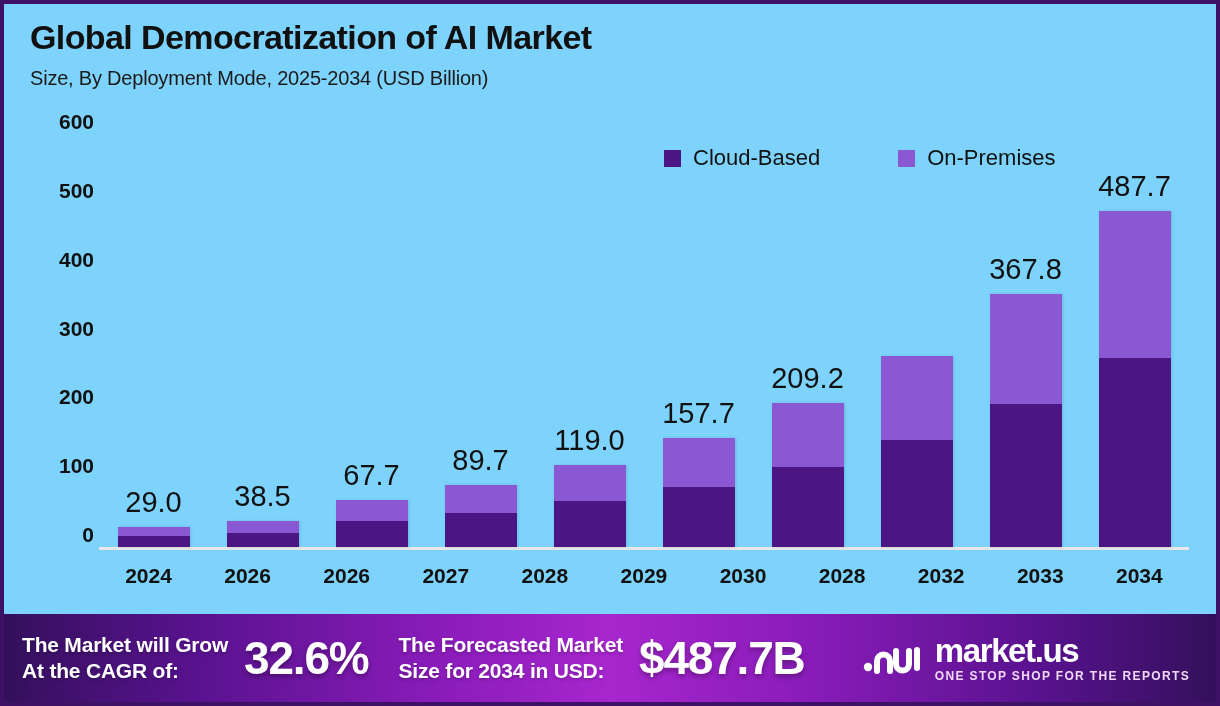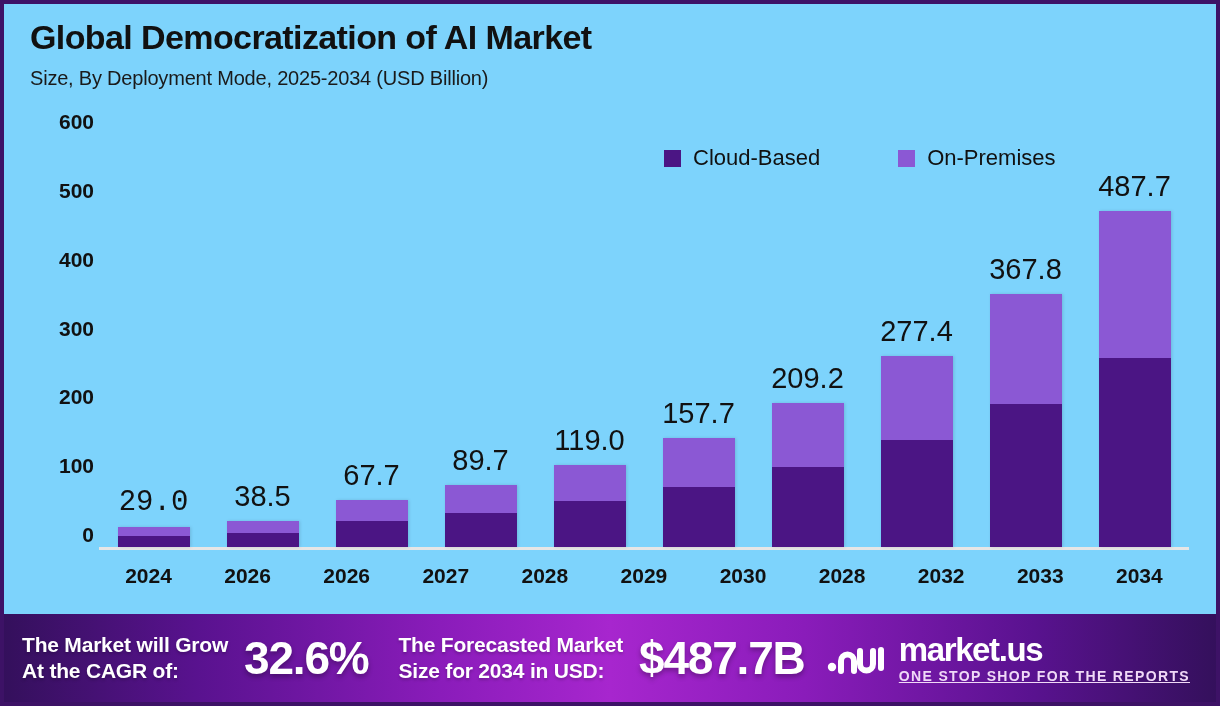--- a/index.html
+++ b/index.html
@@ -191,26 +191,25 @@
 
   .brand-text { display: flex; flex-direction: column; line-height: 1; }
   .brand-name {
     color: #ffffff;
     font-size: 33px;
     font-weight: 700;
     letter-spacing: -1.4px;
   }
   .brand-tagline {
     color: #f0d9f7;
-    font-size: 14px;
+    font-size: 12px;
     font-weight: 700;
     letter-spacing: 1.35px;
     margin-top: 3px;
     white-space: nowrap;
-    text-decoration: underline;
   }
 </style>
 </head>
 <body>
 
 <div id="infographic">
 
   <div class="header">
     <div class="chart-title">Global Democratization of AI Market</div>
     <div class="chart-subtitle">Size, By Deployment Mode, 2025-2034 (USD Billion)</div>
@@ -234,21 +233,21 @@
       <div class="ytick" style="top: 206.5px;">300</div>
       <div class="ytick" style="top: 137.667px;">400</div>
       <div class="ytick" style="top: 68.8333px;">500</div>
       <div class="ytick" style="top: 0px;">600</div>
     </div>
 
   <div class="baseline"></div>
 
   <div class="bars" id="bars">
       <div class="bar-col">
-        <div class="bar-value" style="bottom: 27.9617px; font-family: Liberation Mono, monospace;">29.0</div>
+        <div class="bar-value" style="bottom: 27.9617px;">29.0</div>
         <div class="bar-stack" style="height: 19.9617px;">
           <div class="seg-light" style="height: 9.36133px; background: rgb(139, 88, 212);"></div>
           <div class="seg-dark" style="height: 10.6003px; background: rgb(75, 21, 132);"></div>
         </div>
       </div>
       <div class="bar-col">
         <div class="bar-value" style="bottom: 34.5008px;">38.5</div>
         <div class="bar-stack" style="height: 26.5008px;">
           <div class="seg-light" style="height: 12.2523px; background: rgb(139, 88, 212);"></div>
           <div class="seg-dark" style="height: 14.2485px; background: rgb(75, 21, 132);"></div>
@@ -283,21 +282,20 @@
         </div>
       </div>
       <div class="bar-col">
         <div class="bar-value" style="bottom: 151.999px;">209.2</div>
         <div class="bar-stack" style="height: 143.999px;">
           <div class="seg-light" style="height: 64.1527px; background: rgb(139, 88, 212);"></div>
           <div class="seg-dark" style="height: 79.8467px; background: rgb(75, 21, 132);"></div>
         </div>
       </div>
       <div class="bar-col">
-        <div class="bar-value" style="bottom: 198.944px;">277.4</div>
         <div class="bar-stack" style="height: 190.944px;">
           <div class="seg-light" style="height: 84.0455px; background: rgb(139, 88, 212);"></div>
           <div class="seg-dark" style="height: 106.898px; background: rgb(75, 21, 132);"></div>
         </div>
       </div>
       <div class="bar-col">
         <div class="bar-value" style="bottom: 261.169px;">367.8</div>
         <div class="bar-stack" style="height: 253.169px;">
           <div class="seg-light" style="height: 110.271px; background: rgb(139, 88, 212);"></div>
           <div class="seg-dark" style="height: 142.898px; background: rgb(75, 21, 132);"></div>

